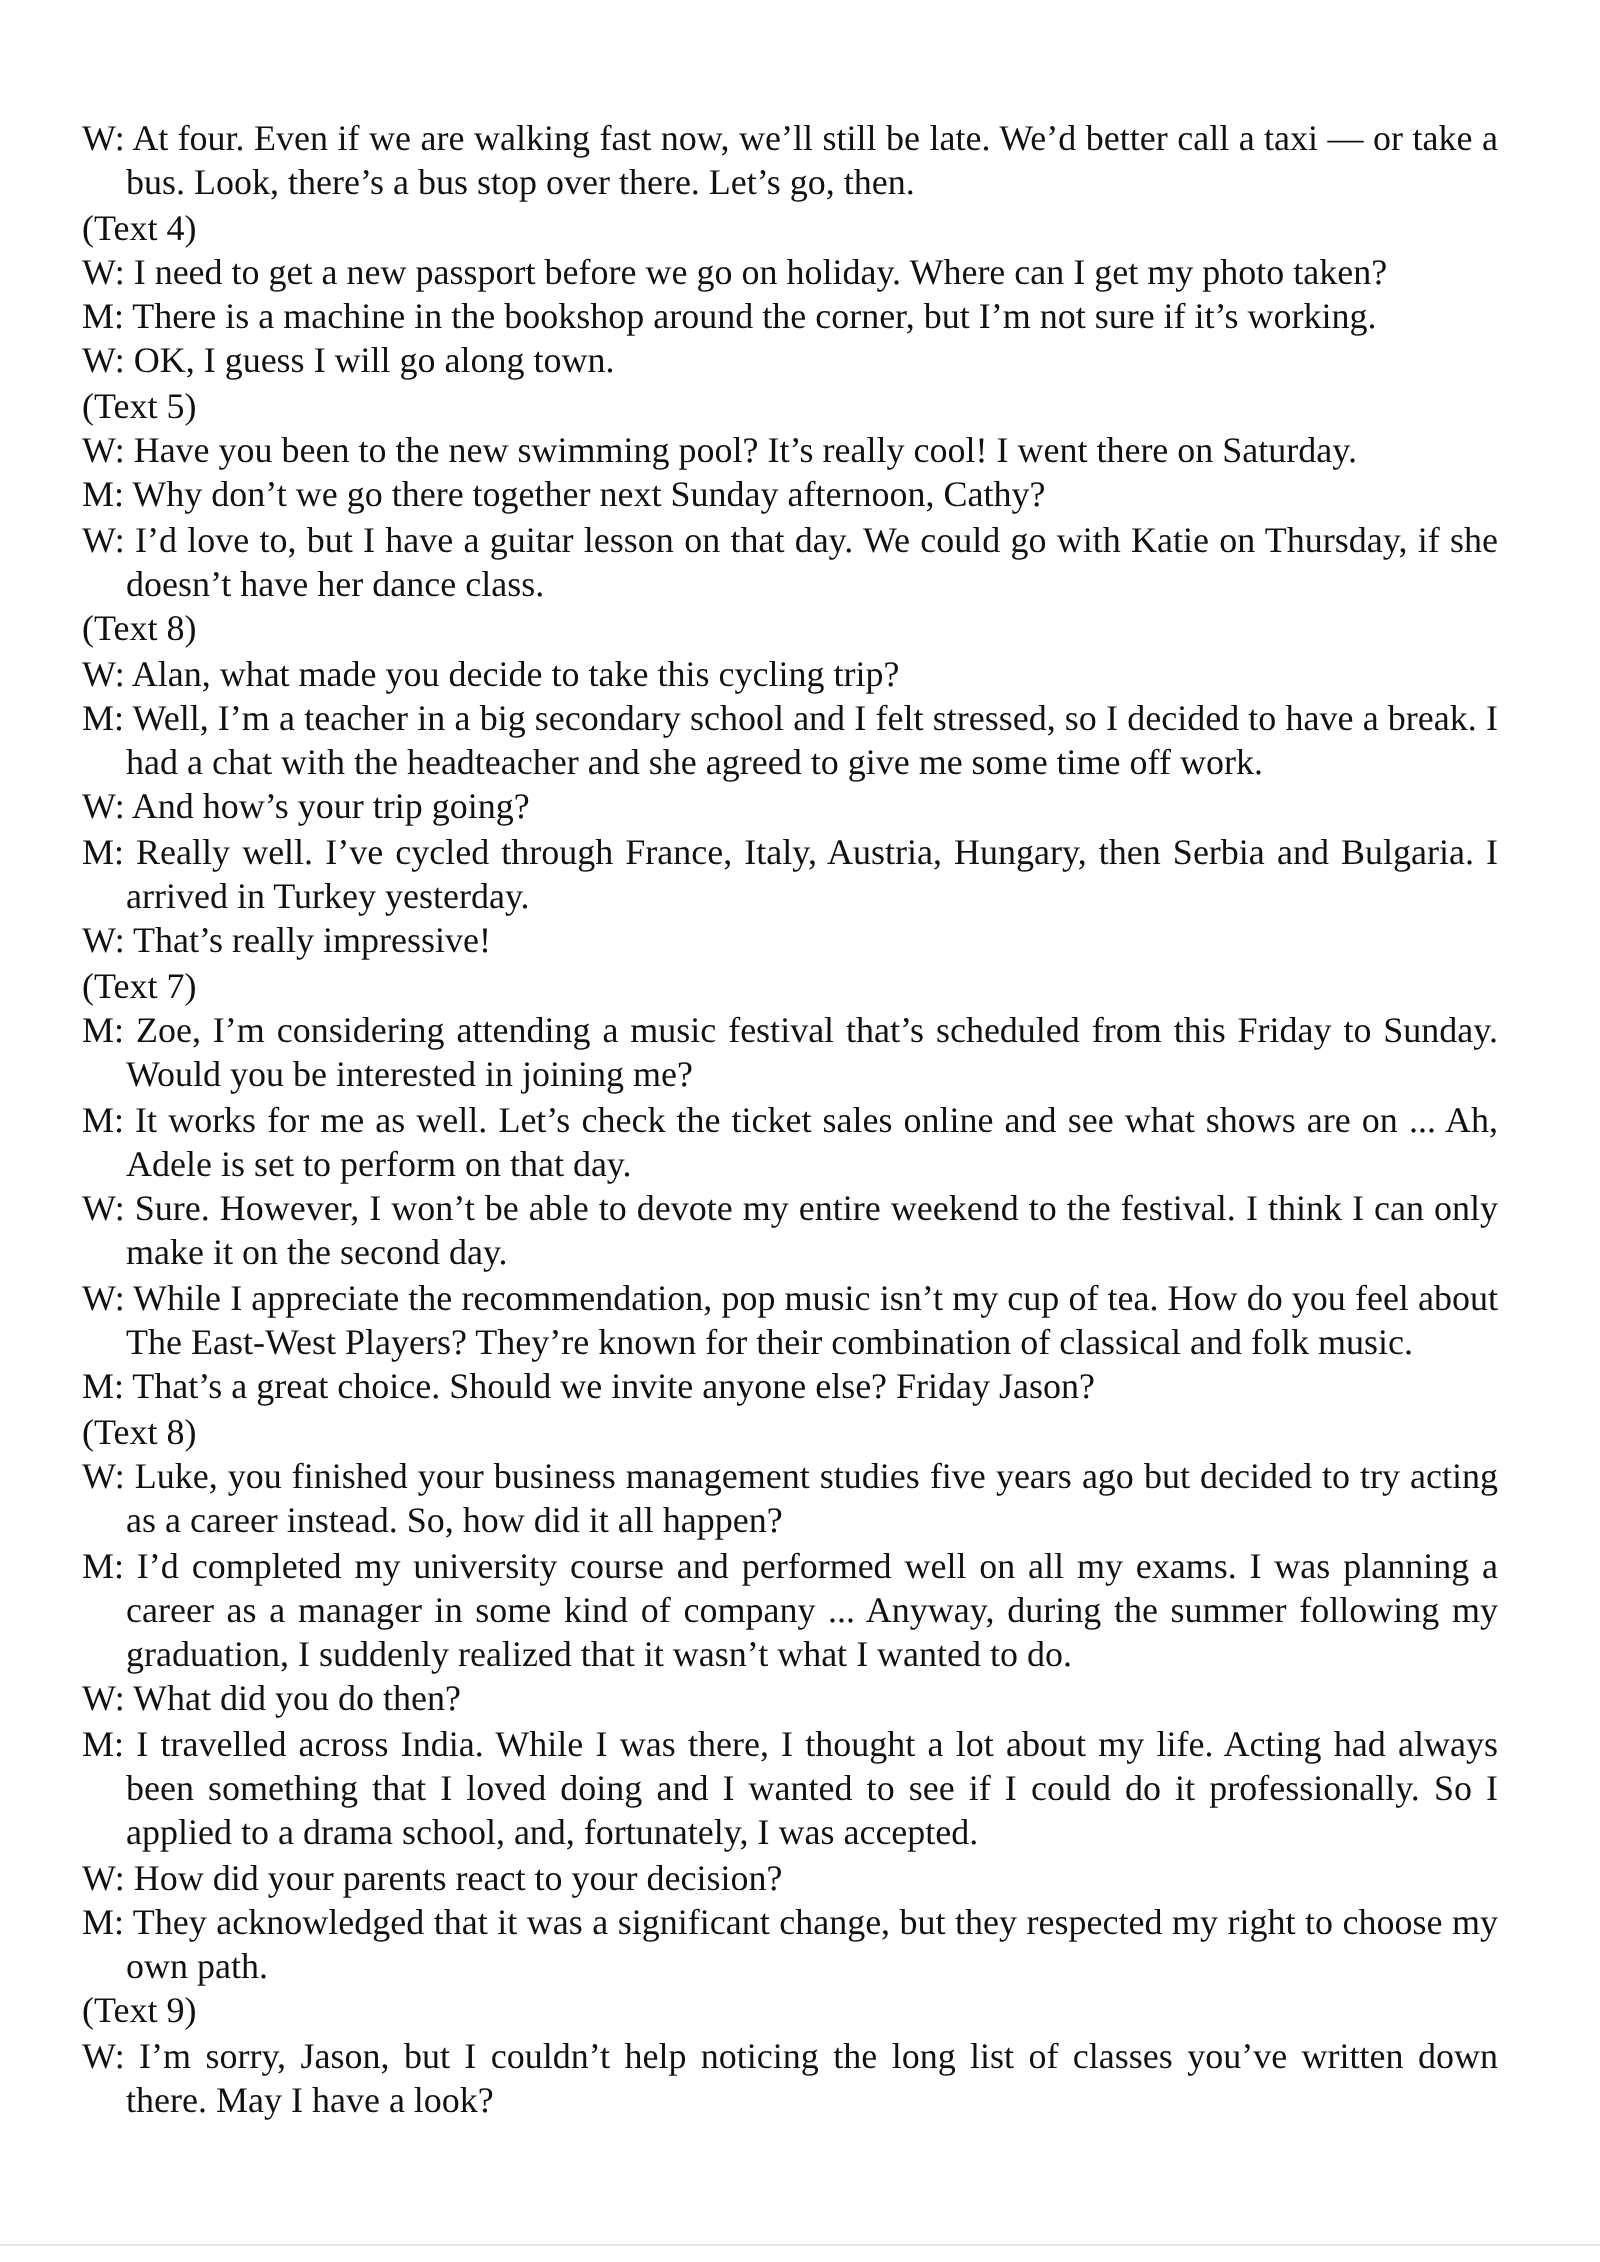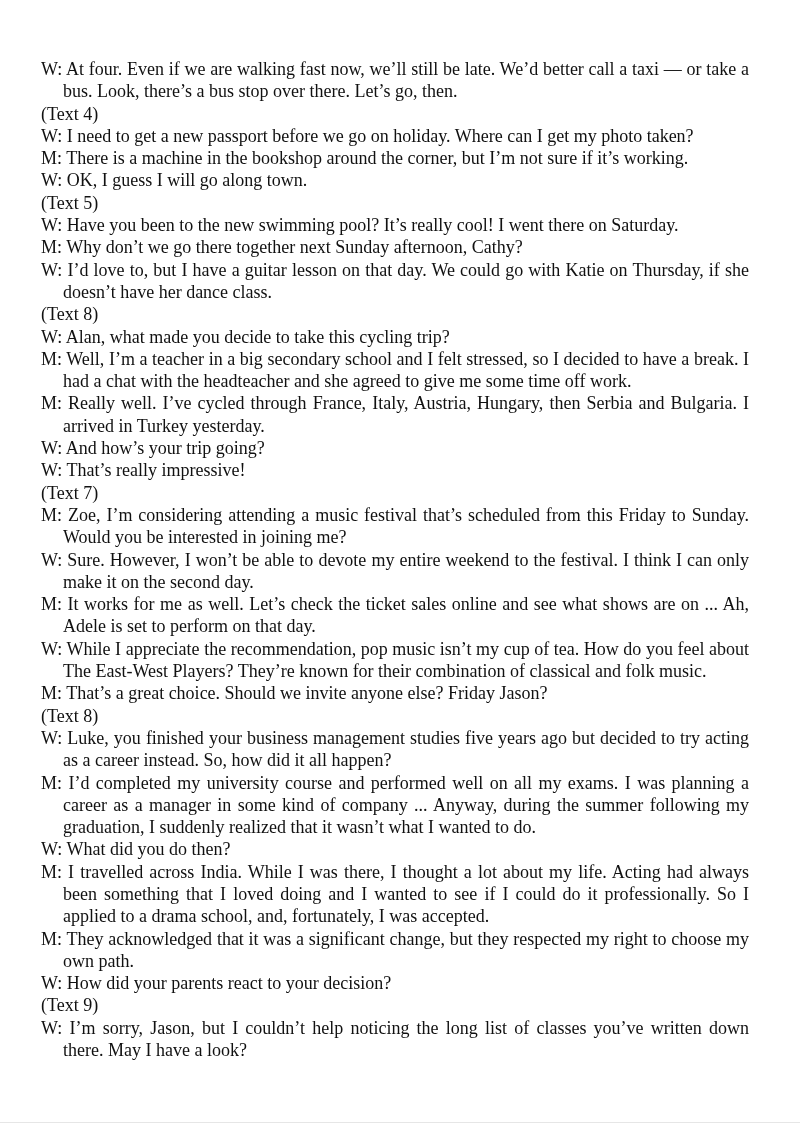--- a/index.html
+++ b/index.html
@@ -22,34 +22,34 @@
   <p class="line turn">W: I need to get a new passport before we go on holiday. Where can I get my photo taken?</p>
   <p class="line turn">M: There is a machine in the bookshop around the corner, but I’m not sure if it’s working.</p>
   <p class="line turn">W: OK, I guess I will go along town.</p>
   <p class="line heading">(Text 5)</p>
   <p class="line turn">W: Have you been to the new swimming pool? It’s really cool! I went there on Saturday.</p>
   <p class="line turn">M: Why don’t we go there together next Sunday afternoon, Cathy?</p>
   <p class="line turn">W: I’d love to, but I have a guitar lesson on that day. We could go with Katie on Thursday, if she doesn’t have her dance class.</p>
   <p class="line heading">(Text 8)</p>
   <p class="line turn">W: Alan, what made you decide to take this cycling trip?</p>
   <p class="line turn">M: Well, I’m a teacher in a big secondary school and I felt stressed, so I decided to have a break. I had a chat with the headteacher and she agreed to give me some time off work.</p>
+  <p class="line turn">W: And how’s your trip going?</p>
   <p class="line turn">M: Really well. I’ve cycled through France, Italy, Austria, Hungary, then Serbia and Bulgaria. I arrived in Turkey yesterday.</p>
-  <p class="line turn">W: And how’s your trip going?</p>
   <p class="line turn">W: That’s really impressive!</p>
   <p class="line heading">(Text 7)</p>
   <p class="line turn">M: Zoe, I’m considering attending a music festival that’s scheduled from this Friday to Sunday. Would you be interested in joining me?</p>
+  <p class="line turn">M: It works for me as well. Let’s check the ticket sales online and see what shows are on ... Ah, Adele is set to perform on that day.</p>
   <p class="line turn">W: Sure. However, I won’t be able to devote my entire weekend to the festival. I think I can only make it on the second day.</p>
-  <p class="line turn">M: It works for me as well. Let’s check the ticket sales online and see what shows are on ... Ah, Adele is set to perform on that day.</p>
   <p class="line turn">W: While I appreciate the recommendation, pop music isn’t my cup of tea. How do you feel about The East-West Players? They’re known for their combination of classical and folk music.</p>
   <p class="line turn">M: That’s a great choice. Should we invite anyone else? Friday Jason?</p>
   <p class="line heading">(Text 8)</p>
   <p class="line turn">W: Luke, you finished your business management studies five years ago but decided to try acting as a career instead. So, how did it all happen?</p>
   <p class="line turn">M: I’d completed my university course and performed well on all my exams. I was planning a career as a manager in some kind of company ... Anyway, during the summer following my graduation, I suddenly realized that it wasn’t what I wanted to do.</p>
   <p class="line turn">W: What did you do then?</p>
   <p class="line turn">M: I travelled across India. While I was there, I thought a lot about my life. Acting had always been something that I loved doing and I wanted to see if I could do it professionally. So I applied to a drama school, and, fortunately, I was accepted.</p>
+  <p class="line turn">W: How did your parents react to your decision?</p>
   <p class="line turn">M: They acknowledged that it was a significant change, but they respected my right to choose my own path.</p>
-  <p class="line turn">W: How did your parents react to your decision?</p>
   <p class="line heading">(Text 9)</p>
   <p class="line turn">W: I’m sorry, Jason, but I couldn’t help noticing the long list of classes you’ve written down there. May I have a look?</p>
 </div>
 
 <div class="footer">二诊英语参考答案  第 4 页  （共 5 页）</div>
 <div class="bottom-rule"></div>
 
 </body></html>

